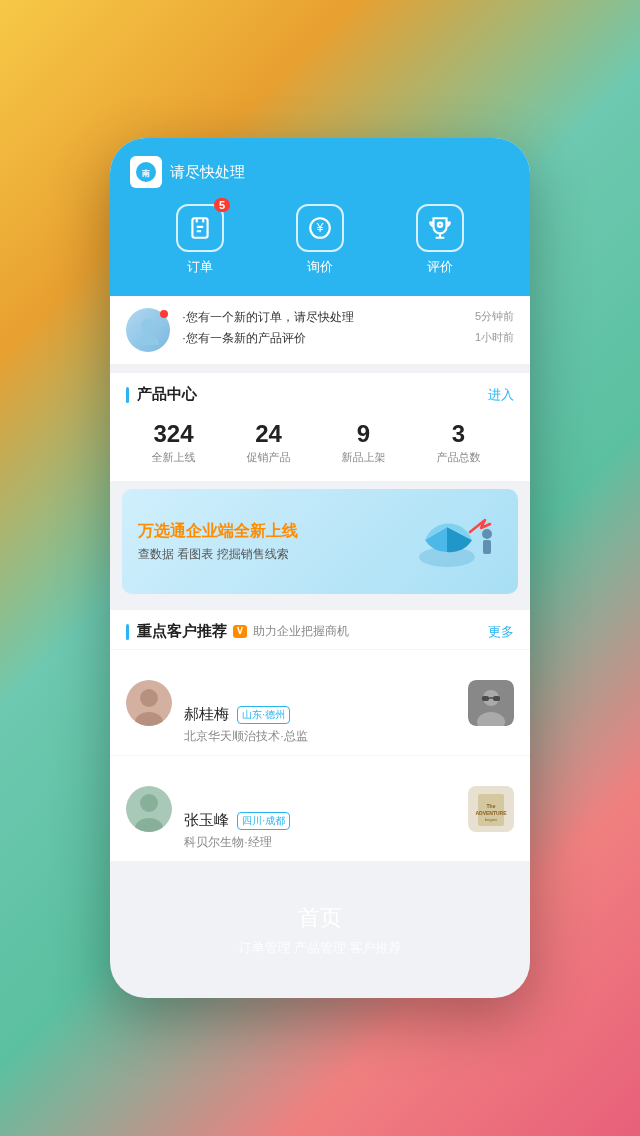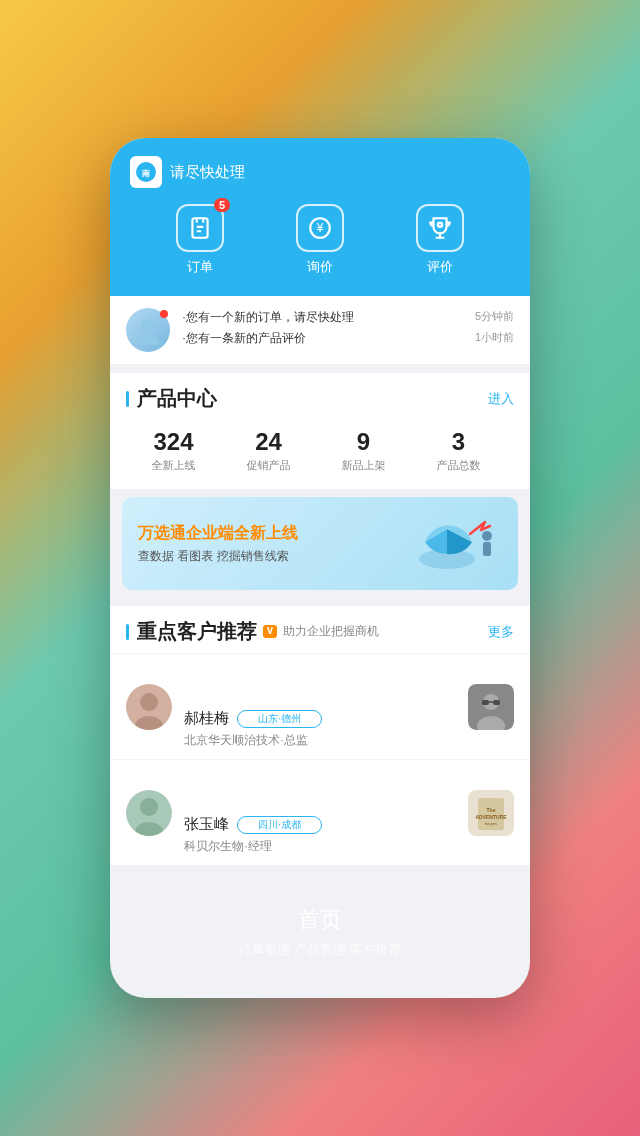--- a/index.html
+++ b/index.html
@@ -166,21 +166,21 @@
     .section-header {
       display: flex;
       justify-content: space-between;
       align-items: center;
       padding: 12px 16px 8px 16px;
     }
 
     .section-title {
       display: flex;
       align-items: center;
-      font-size: 20px;
+      font-size: 15px;
       font-weight: bold;
       color: #222;
     }
 
     .section-bar {
       width: 3px;
       height: 16px;
       background: #2bb5f0;
       border-radius: 2px;
       margin-right: 8px;
@@ -214,21 +214,21 @@
       font-size: 11px;
       color: #888;
       margin-top: 2px;
     }
 
     
     .banner {
       margin: 8px 12px;
       background: linear-gradient(135deg, #d0effc 0%, #a8dff5 100%);
       border-radius: 10px;
-      padding: 14px 16px;
+      padding: 20px 16px;
       display: flex;
       align-items: center;
       justify-content: space-between;
       overflow: hidden;
       position: relative;
     }
 
     .banner-text {
       flex: 1;
     }
@@ -332,22 +332,22 @@
       font-size: 15px;
       font-weight: 500;
       color: #222;
       margin-right: 8px;
     }
 
     .region-tag {
       border: 1px solid #2bb5f0;
       color: #2bb5f0;
       font-size: 10px;
-      border-radius: 9px;
-      padding: 1px 20px;
+      border-radius: 4px;
+      padding: 1px 4px;
     }
 
     .customer-desc {
       font-size: 12px;
       color: #888;
     }
 
     .customer-side-img {
       width: 46px;
       height: 46px;

